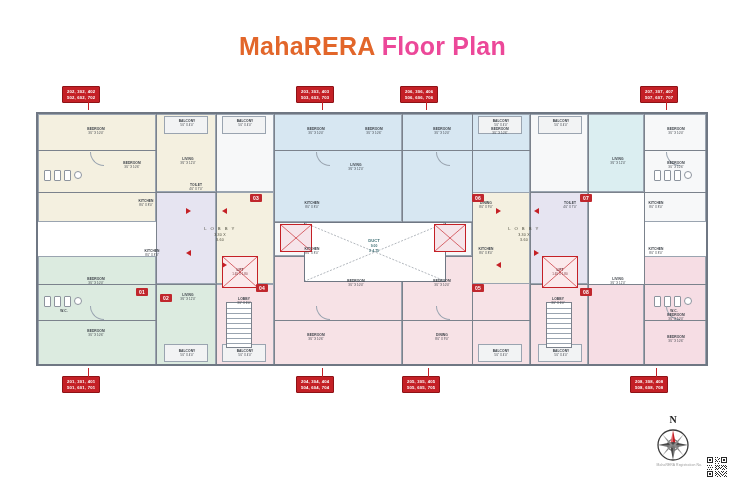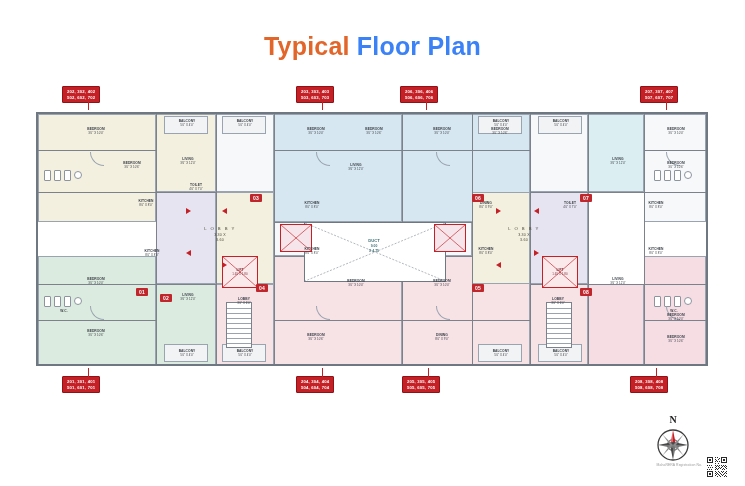--- a/index.html
+++ b/index.html
@@ -2,21 +2,21 @@
 <html><head>
 <meta charset="utf-8">
 <style>
   html,body{margin:0;padding:0;background:#ffffff;}
   body{width:745px;height:486px;overflow:hidden;font-family:"Liberation Sans",sans-serif;position:relative;}
   #stage{position:absolute;left:0;top:0;width:745px;height:486px;background:#fff;}
 
   
   .title{position:absolute;left:0;top:32px;width:745px;text-align:center;font-size:25px;font-weight:bold;letter-spacing:.2px;}
   .title .t1{color:#e2662a;}
-  .title .t2{color:#3b82f6;}
+  .title .t2{color:#ec4899;}
 
   
   #plan{position:absolute;left:26px;top:106px;width:692px;height:275px;}
 
   
   .z{position:absolute;box-sizing:border-box;border:1px solid #9aa4b0;}
   .z-cream{background:#f4f0e0;}
   .z-green{background:#dcebe0;}
   .z-blue{background:#d7e7f2;}
   .z-pinkpale{background:#f7e2e6;}
@@ -89,21 +89,21 @@
   
   .qr{position:absolute;left:706px;top:456px;width:22px;height:22px;background:#fff;}
   .rera{position:absolute;left:636px;top:463px;width:66px;text-align:right;color:#9a9a9a;font-size:3.4px;letter-spacing:.1px;}
 </style>
 </head>
 <body>
 
 <div id="stage">
 
   <div class="title">
-    <span class="t1">Typical</span>
+    <span class="t1">MahaRERA</span>
     <span class="t2">Floor Plan</span>
   </div>
 
   <div id="plan">
 
     <div class="z z-cream" style="left:12px;  top:8px;   width:118px; height:108px;"></div>
     <div class="z z-cream" style="left:130px; top:8px;   width:60px;  height:78px;"></div>
     <div class="z z-green" style="left:12px;  top:150px; width:118px; height:110px;"></div>
     <div class="z z-green" style="left:130px; top:178px; width:60px;  height:82px;"></div>
 

